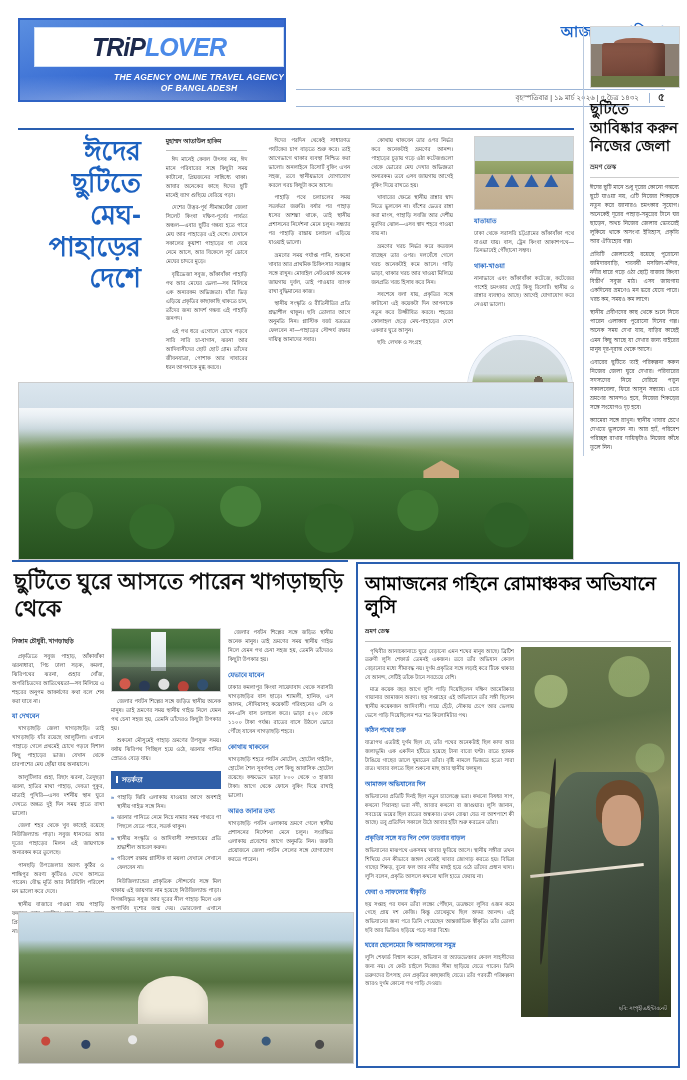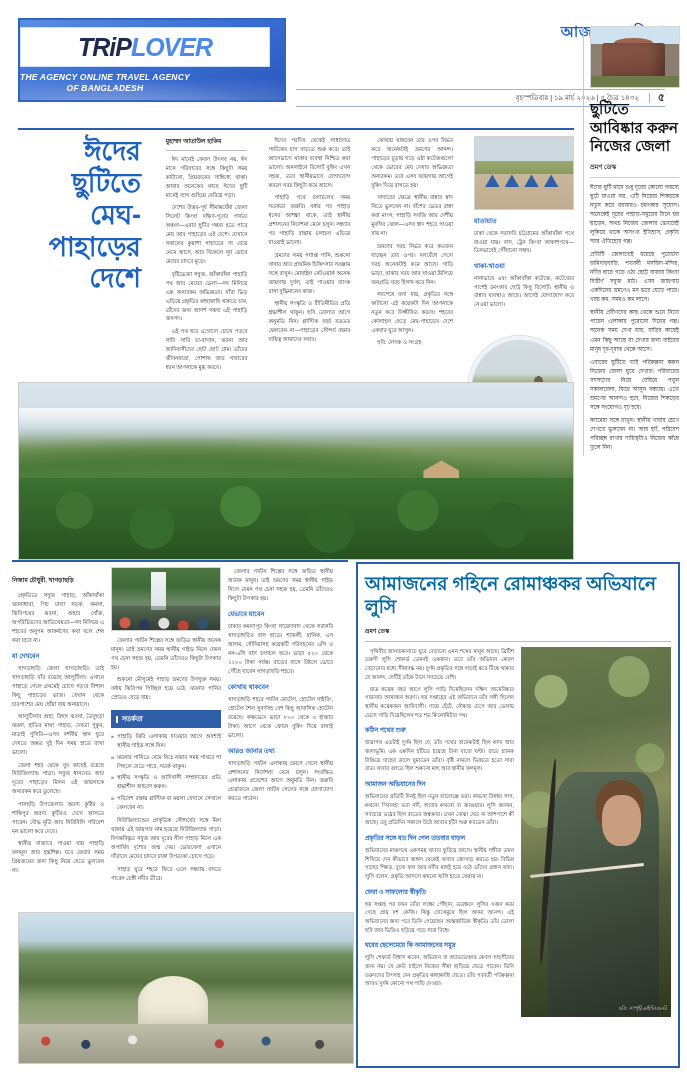--- a/index.html
+++ b/index.html
@@ -12,21 +12,21 @@
   }
   .page { position: relative; width: 687px; height: 1080px; background:#fff; padding: 0; }
 
   
   .masthead { display: flex; height: 120px; padding: 18px 12px 0 18px; gap: 0; }
   .ad-banner {
     width: 268px; height: 84px;
     background: linear-gradient(160deg,#5b8fe0 0%, #3b6fd4 45%, #2a57bd 100%);
     border: 2px solid #2f63c4;
     position: relative; overflow: hidden;
-    display: flex; flex-direction: column; align-items: flex-start;
+    display: flex; flex-direction: column; align-items: flex-end;
   }
   .ad-banner::after{
     content:""; position:absolute; left:0; right:0; bottom:0; height:30px;
     background: radial-gradient(ellipse at 20% 120%, rgba(255,255,255,.35), transparent 60%),
                 radial-gradient(ellipse at 75% 130%, rgba(255,255,255,.25), transparent 60%);
   }
   .ad-logo-box {
     margin-top: 7px; width: 250px; height: 40px; background:#fff;
     display:flex; align-items:center; justify-content:center;
     border:1px solid #cfe0f7;
@@ -216,21 +216,21 @@
       radial-gradient(circle at 60% 78%, #b7433b 4px, transparent 5px),
       radial-gradient(circle at 74% 70%, #3a5a7c 4px, transparent 5px),
       radial-gradient(circle at 90% 80%, #4a4a4a 4px, transparent 5px);
   }
 
   
   .br-article {
     position:absolute; left: 356px; top: 562px; width: 324px; height: 506px;
     border: 2px solid #2a5fb0; padding: 8px 7px;
   }
-  .br-headline { font-size: 18.5px; font-weight: 700; color:#0369a1; line-height: 1.26; }
+  .br-headline { font-size: 18.5px; font-weight: 700; color:#000000; line-height: 1.26; }
   .br-byline { font-size: 6px; font-weight:700; color:#1a1a1a; margin-top: 7px;
                border-bottom:1px solid #bbb; padding-bottom: 4px; }
   .br-cols { display:flex; gap: 7px; margin-top: 5px; }
   .br-c1 { width: 150px; }
   .br-c2 { width: 150px; position: relative; }
   .br-photo {
     width: 150px; height: 370px; overflow:hidden; position:relative;
     background: linear-gradient(170deg,#6b7a4e 0%, #5d6f46 22%, #8a8f5f 42%, #4e5c3a 66%, #30381f 100%);
   }
   .br-photo .bokeh {
@@ -378,20 +378,21 @@
 
   <div class="hero-photo">
     <div class="mist"></div>
     <div class="ridge"></div>
     <div class="hut2"></div>
     <div class="canopy"></div>
   </div>
 
   <div class="bl-article">
     <div class="bl-rule-top"></div>
+    <div class="bl-headline">ছুটিতে ঘুরে আসতে পারেন খাগড়াছড়ি থেকে</div>
 
     <div class="bl-cols">
 
       <div class="bl-c1">
         <div class="bl-byline">নিজাম চৌধুরী, খাগড়াছড়ি</div>
         <div class="body-text" style="margin-top:5px">
           <p>প্রকৃতিতে সবুজ পাহাড়, আঁকাবাঁকা ঝরনাধারা, পিচ ঢালা সড়ক, কমলা, ঝিরিপথের ঝরনা, গুহার খোঁজ, অপরিচিতদের আতিথেয়তা—সব মিলিয়ে এ শহরের অনুপম আকর্ষণের কথা বলে শেষ করা যাবে না।</p>
         </div>
         <div class="sub-head">যা দেখবেন</div>
         <div class="body-text">

